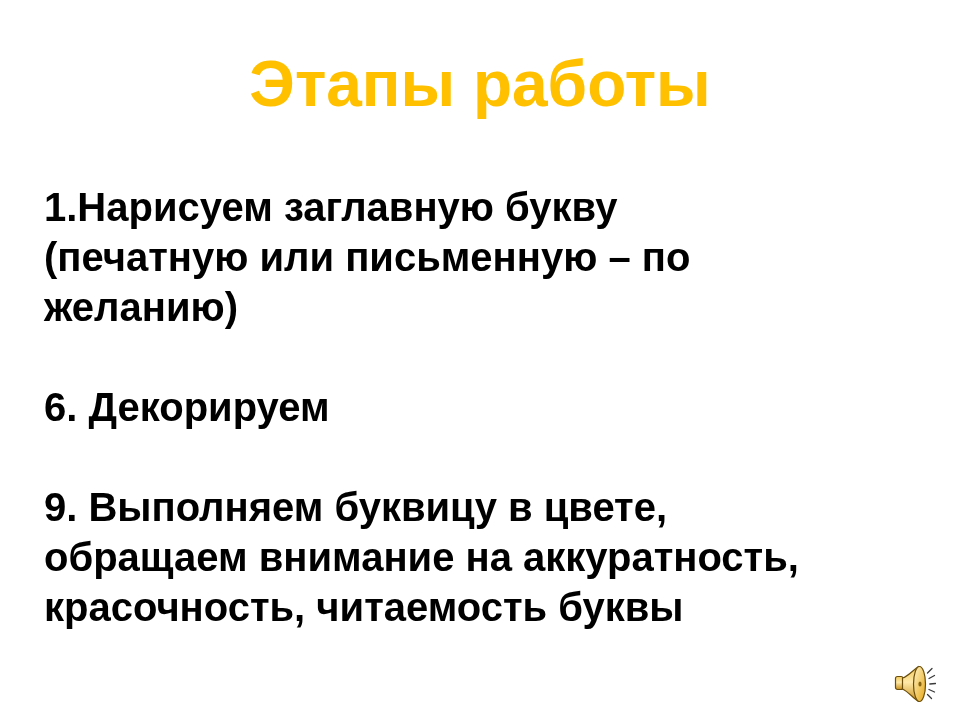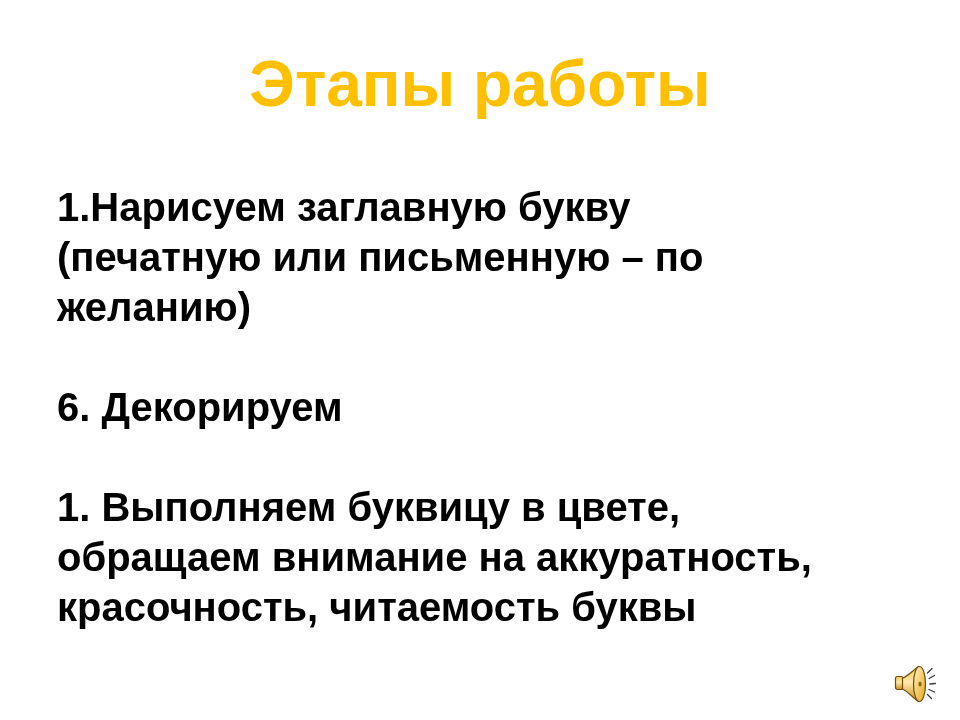--- a/index.html
+++ b/index.html
@@ -32,21 +32,21 @@
     position: absolute;
     top: 182px;
     left: 40px;
     width: 870px;
     font-size: 40px;
     font-weight: bold;
     line-height: 50px;
     color: #000000;
   }
   .slide-body p {
-    margin: 0 0 50px 17px;
+    margin: 0 0 50px 4px;
     white-space: pre-line; 
   }
   .sound-trigger {
     position: absolute;
     left: 894px;
     top: 662px;
     width: 42px;
     height: 44px;
     cursor: pointer;
   }
@@ -56,21 +56,21 @@
 
 <div class="slide">
 
   <h1 class="slide-title" style="color:#FFC000;">Этапы работы</h1>
 
   <div class="slide-body" style="color: rgb(0, 0, 0);">
     <p>1.Нарисуем заглавную букву
 (печатную или письменную – по
 желанию)</p>
     <p>6. Декорируем</p>
-    <p>1. Выполняем буквицу в цвете,
+    <p>9. Выполняем буквицу в цвете,
 обращаем внимание на аккуратность,
 красочность, читаемость буквы</p>
   </div>
 
   <div class="sound-trigger">
     <svg width="42" height="44" viewBox="0 0 42 44" xmlns="http://www.w3.org/2000/svg" aria-hidden="true">
       <defs>
         <linearGradient id="hornGrad" x1="0" y1="0" x2="0" y2="1">
           <stop offset="0" stop-color="#F3C95A"></stop>
           <stop offset="0.45" stop-color="#FFE9A8"></stop>

